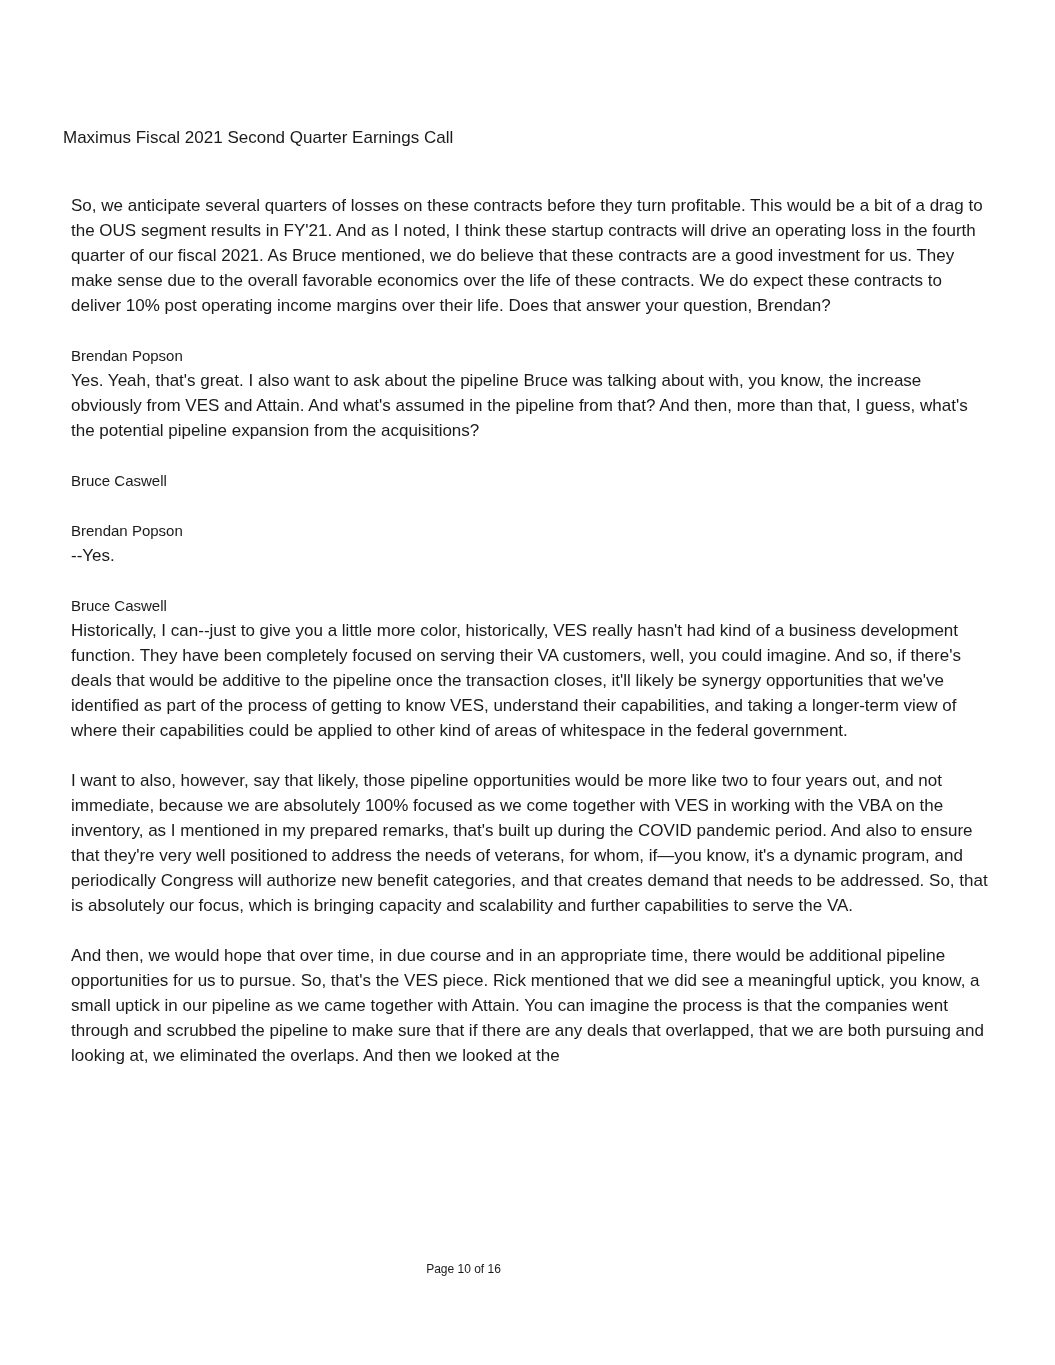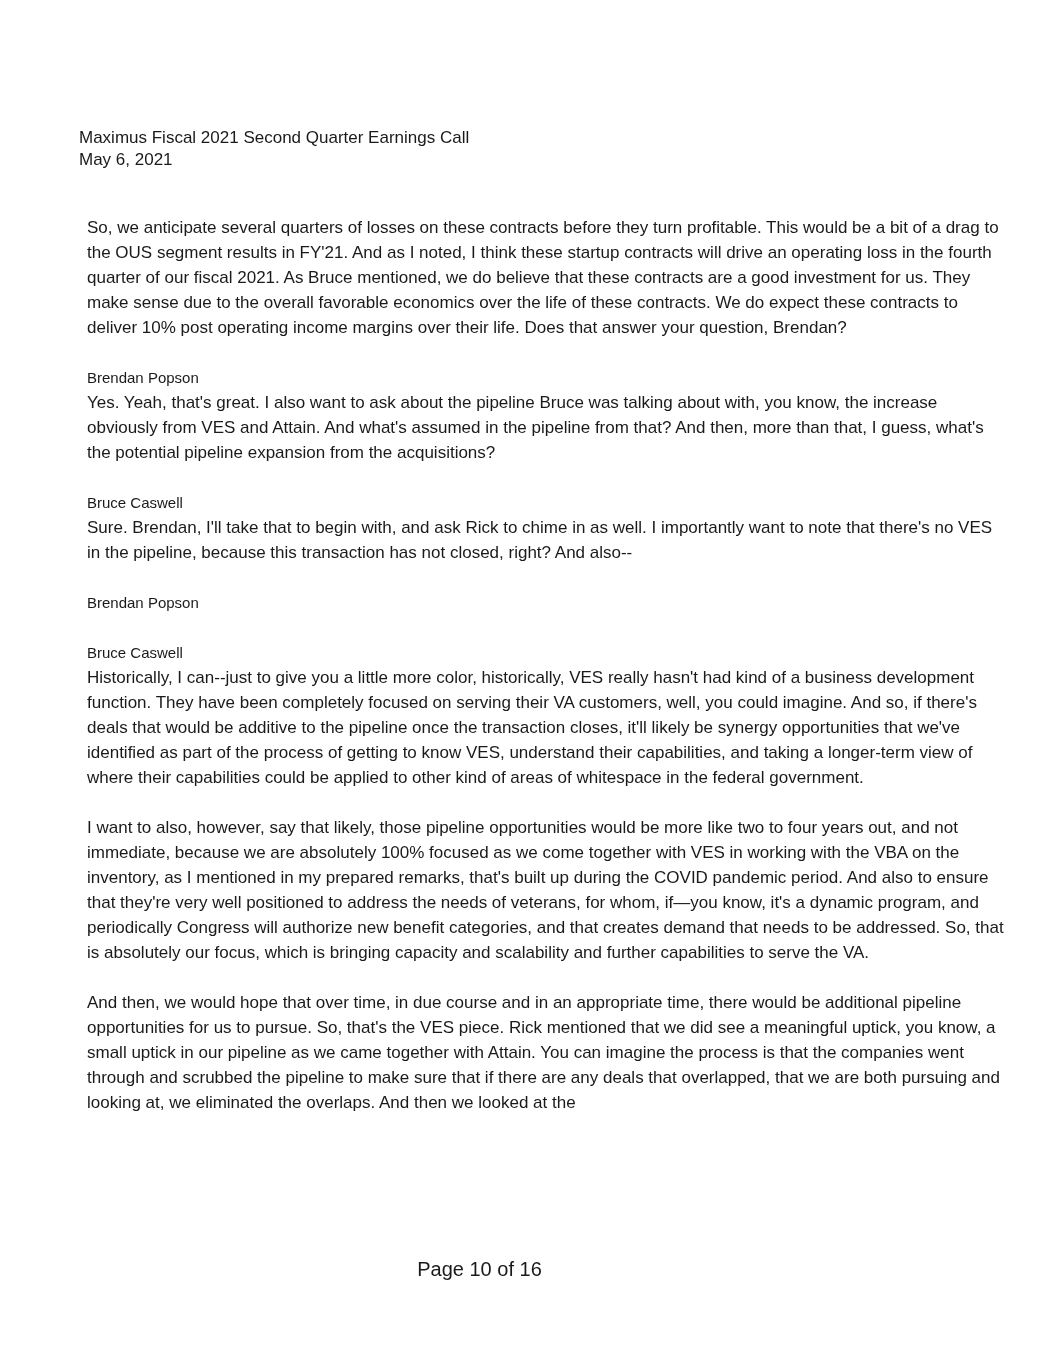--- a/index.html
+++ b/index.html
@@ -11,21 +11,21 @@
     position: relative;
     width: 1055px;
     height: 1365px;
     background: #ffffff;
     font-family: "Liberation Sans", sans-serif;
     color: #1a1a1a;
     overflow: hidden;
   }
   .content {
     position: absolute;
-    left: 79px;
+    left: 63px;
     top: 127px;
     width: 930px;
   }
   .doc-header {
     font-size: 17px;
     line-height: 22px;
     margin-bottom: 44px;
   }
   .block {
     font-size: 17px;
@@ -36,56 +36,55 @@
   .speaker-name {
     font-size: 15px;
     line-height: 25px;
   }
   .para {
     font-size: 17px;
     line-height: 25px;
   }
   .footer {
     position: absolute;
-    left: 16px;
+    left: 0;
     top: 1258px;
     width: 927px;
     text-align: center;
-    font-size: 20px;
+    font-size: 12px;
     line-height: 22px;
     color: #1a1a1a;
   }
 </style>
 </head>
 <body>
 
 <div class="page">
   <div class="content">
 
     <div class="doc-header">
       <div>Maximus Fiscal 2021 Second Quarter Earnings Call</div>
-      <div>May 6, 2021</div>
     </div>
 
     <div class="block">
       <div class="para">So, we anticipate several quarters of losses on these contracts before they turn profitable. This would be a bit of a drag to the OUS segment results in FY'21. And as I noted, I think these startup contracts will drive an operating loss in the fourth quarter of our fiscal 2021. As Bruce mentioned, we do believe that these contracts are a good investment for us. They make sense due to the overall favorable economics over the life of these contracts. We do expect these contracts to deliver 10% post operating income margins over their life. Does that answer your question, Brendan?</div>
     </div>
 
     <div class="block">
       <div class="speaker-name">Brendan Popson</div>
       <div class="para">Yes. Yeah, that's great. I also want to ask about the pipeline Bruce was talking about with, you know, the increase obviously from VES and Attain. And what's assumed in the pipeline from that? And then, more than that, I guess, what's the potential pipeline expansion from the acquisitions?</div>
     </div>
 
     <div class="block">
       <div class="speaker-name">Bruce Caswell</div>
-      <div class="para">Sure. Brendan, I'll take that to begin with, and ask Rick to chime in as well. I importantly want to note that there's no VES in the pipeline, because this transaction has not closed, right? And also--</div>
     </div>
 
     <div class="block">
       <div class="speaker-name">Brendan Popson</div>
+      <div class="para">--Yes.</div>
     </div>
 
     <div class="block">
       <div class="speaker-name">Bruce Caswell</div>
       <div class="para">Historically, I can--just to give you a little more color, historically, VES really hasn't had kind of a business development function. They have been completely focused on serving their VA customers, well, you could imagine. And so, if there's deals that would be additive to the pipeline once the transaction closes, it'll likely be synergy opportunities that we've identified as part of the process of getting to know VES, understand their capabilities, and taking a longer-term view of where their capabilities could be applied to other kind of areas of whitespace in the federal government.</div>
     </div>
 
     <div class="block">
       <div class="para">I want to also, however, say that likely, those pipeline opportunities would be more like two to four years out, and not immediate, because we are absolutely 100% focused as we come together with VES in working with the VBA on the inventory, as I mentioned in my prepared remarks, that's built up during the COVID pandemic period. And also to ensure that they're very well positioned to address the needs of veterans, for whom, if—you know, it's a dynamic program, and periodically Congress will authorize new benefit categories, and that creates demand that needs to be addressed. So, that is absolutely our focus, which is bringing capacity and scalability and further capabilities to serve the VA.</div>
     </div>

